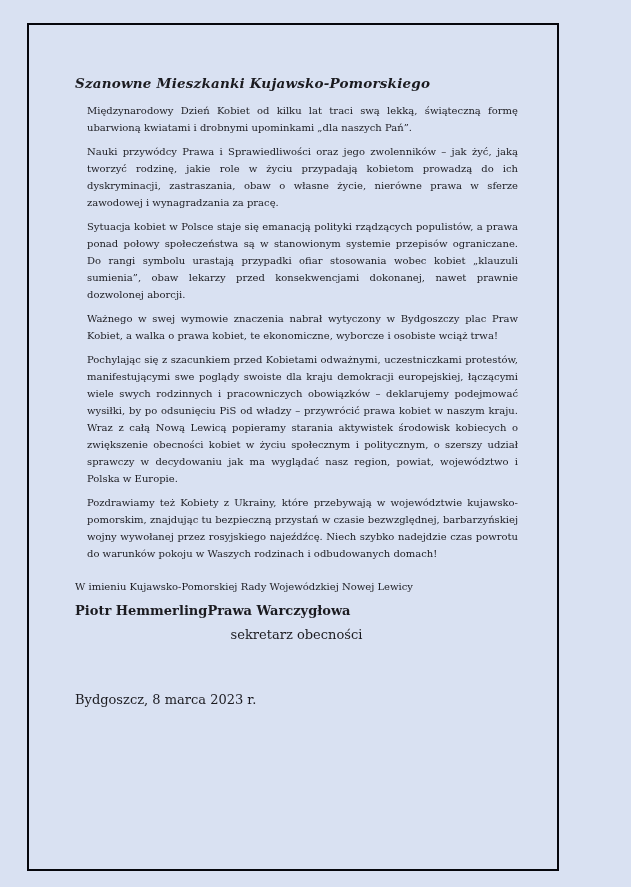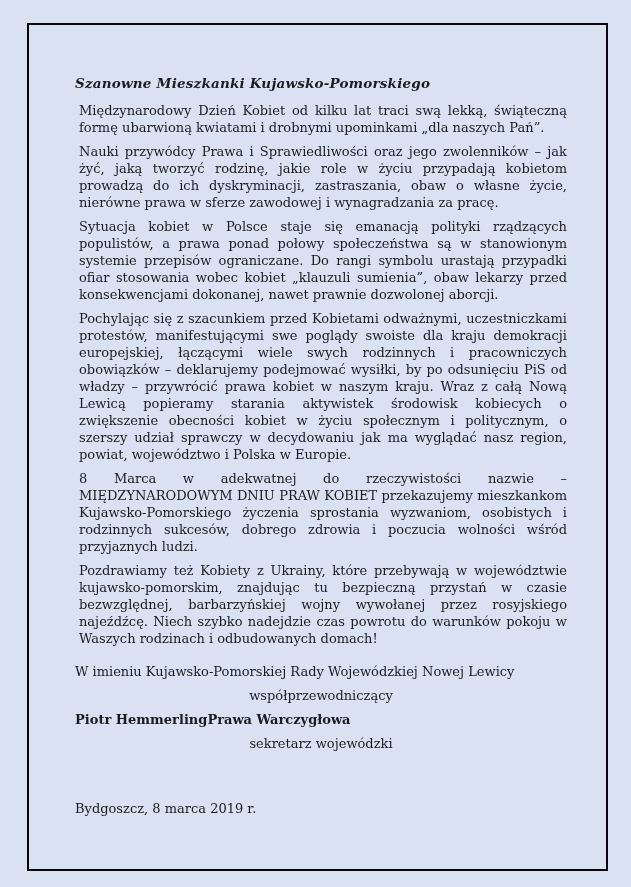--- a/index.html
+++ b/index.html
@@ -12,43 +12,43 @@
     background: #d9e1f2;
     font-family: "DejaVu Serif", "Liberation Serif", serif;
     color: #1b1b20;
     position: relative;
     overflow: hidden;
   }
   .frame {
     position: absolute;
     left: 27px;
     top: 23px;
-    width: 581px;
+    width: 532px;
     height: 848px;
     box-sizing: border-box;
     border: 2px solid #06060c;
     padding: 50px 39px 0 46px;
     background: #d9e1f2;
   }
   .salutation {
     font-size: 13.5px;
     line-height: 17px;
     font-weight: bold;
     font-style: italic;
     margin: 0 0 10px 0;
     letter-spacing: 0.2px;
   }
   .para {
-    font-size: 13px;
+    font-size: 10px;
     line-height: 17px;
     text-align: justify;
-    margin: 0 0 7px 4px;
+    margin: 0 0 7px 12px;
   }
   .plain-line {
-    font-size: 13px;
+    font-size: 10px;
     line-height: 17px;
     margin: 16px 0 7px 0;
   }
   .center-line {
     font-size: 13px;
     line-height: 17px;
     text-align: center;
     margin: 0 0 7px 0;
   }
   .names-row {
@@ -74,34 +74,33 @@
 <div class="frame">
 
   <h1 class="salutation">Szanowne Mieszkanki Kujawsko-Pomorskiego</h1>
 
   <p class="para">Międzynarodowy Dzień Kobiet od kilku lat traci swą lekką, świąteczną formę ubarwioną kwiatami i drobnymi upominkami „dla naszych Pań”.</p>
 
   <p class="para">Nauki przywódcy Prawa i Sprawiedliwości oraz jego zwolenników – jak żyć, jaką tworzyć rodzinę, jakie role w życiu przypadają kobietom prowadzą do ich dyskryminacji, zastraszania, obaw o własne życie, nierówne prawa w sferze zawodowej i wynagradzania za pracę.</p>
 
   <p class="para">Sytuacja kobiet w Polsce staje się emanacją polityki rządzących populistów, a prawa ponad połowy społeczeństwa są w stanowionym systemie przepisów ograniczane. Do rangi symbolu urastają przypadki ofiar stosowania wobec kobiet „klauzuli sumienia”, obaw lekarzy przed konsekwencjami dokonanej, nawet prawnie dozwolonej aborcji.</p>
 
+  <p class="para">Ważnego w swej wymowie znaczenia nabrał wytyczony w Bydgoszczy plac Praw Kobiet, a walka o prawa kobiet, te ekonomiczne, wyborcze i osobiste wciąż trwa!</p>
 
   <p class="para">Pochylając się z szacunkiem przed Kobietami odważnymi, uczestniczkami protestów, manifestującymi swe poglądy swoiste dla kraju demokracji europejskiej, łączącymi wiele swych rodzinnych i pracowniczych obowiązków – deklarujemy podejmować wysiłki, by po odsunięciu PiS od władzy – przywrócić prawa kobiet w naszym kraju. Wraz z całą Nową Lewicą popieramy starania aktywistek środowisk kobiecych o zwiększenie obecności kobiet w życiu społecznym i politycznym, o szerszy udział sprawczy w decydowaniu jak ma wyglądać nasz region, powiat, województwo i Polska w Europie.</p>
 
-  <p class="para">8 Marca w adekwatnej do rzeczywistości nazwie – MIĘDZYNARODOWYM DNIU PRAW KOBIET przekazujemy mieszkankom Kujawsko-Pomorskiego życzenia sprostania wyzwaniom, osobistych i rodzinnych sukcesów, dobrego zdrowia i poczucia wolności wśród przyjaznych ludzi.</p>
 
   <p class="para">Pozdrawiamy też Kobiety z Ukrainy, które przebywają w województwie kujawsko-pomorskim, znajdując tu bezpieczną przystań w czasie bezwzględnej, barbarzyńskiej wojny wywołanej przez rosyjskiego najeźdźcę. Niech szybko nadejdzie czas powrotu do warunków pokoju w Waszych rodzinach i odbudowanych domach!</p>
 
   <p class="plain-line">W imieniu Kujawsko-Pomorskiej Rady Wojewódzkiej Nowej Lewicy</p>
 
-  <p class="center-line">współprzewodniczący</p>
 
   <div class="names-row">
     <span class="bold">Piotr Hemmerling</span>
     <span class="bold">Prawa Warczygłowa</span>
   </div>
 
-  <p class="center-line">sekretarz wojewódzki</p>
+  <p class="center-line">sekretarz obecności</p>
 
 
-  <p class="dateline">Bydgoszcz, 8 marca 2019 r.</p>
+  <p class="dateline">Bydgoszcz, 8 marca 2023 r.</p>
 
 </div>
 
 </body></html>

